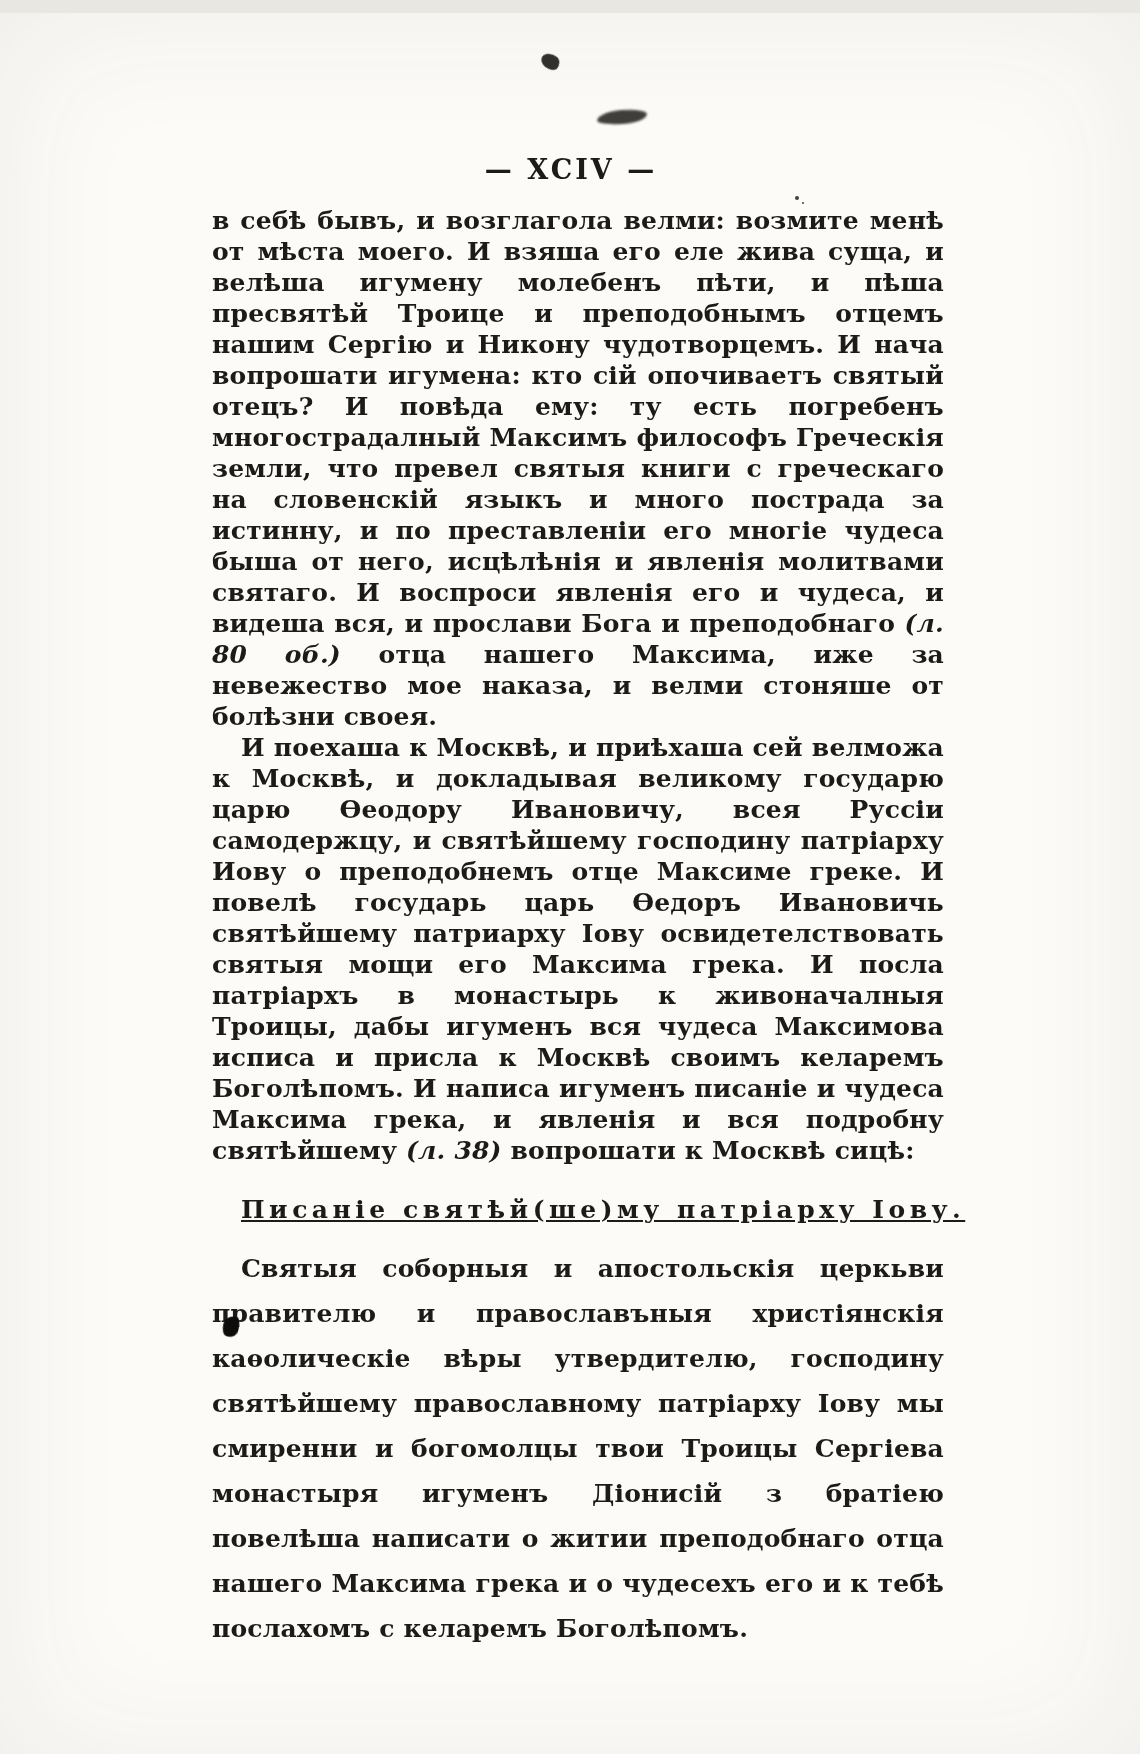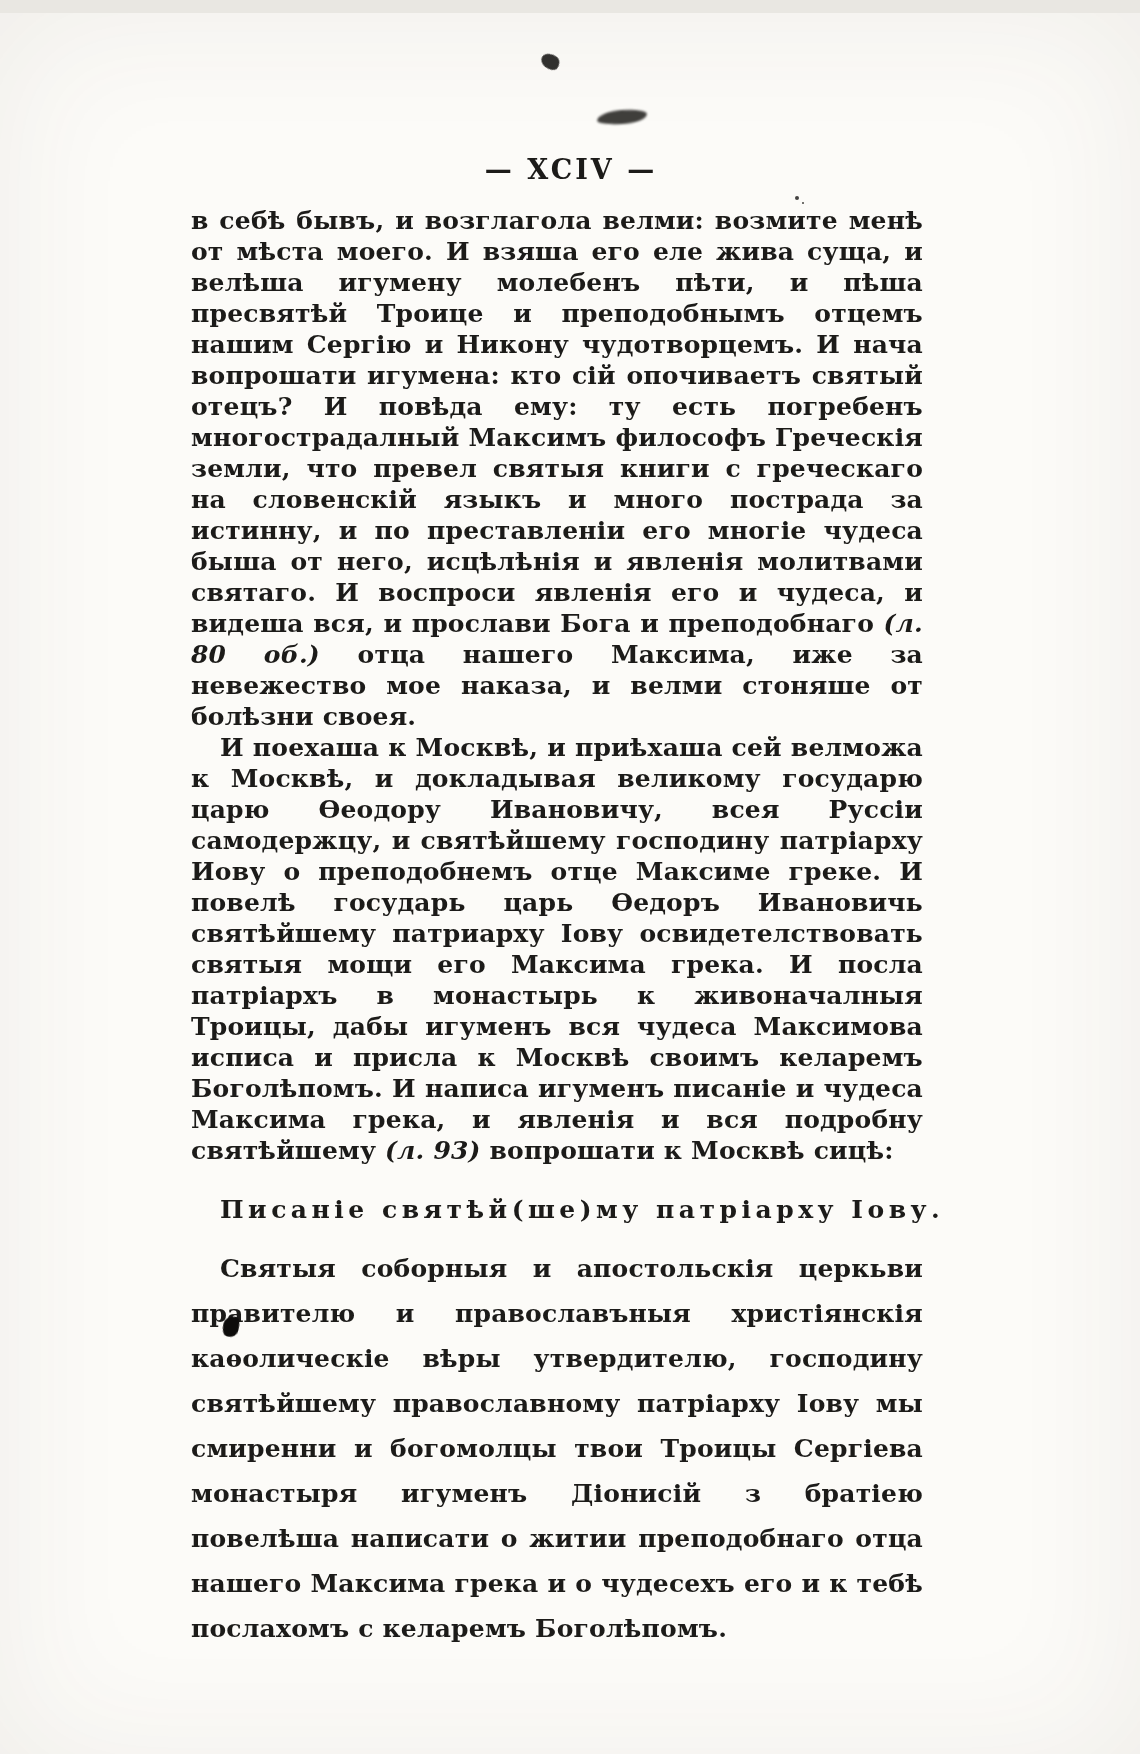--- a/index.html
+++ b/index.html
@@ -21,40 +21,41 @@
     left: 205px;
     width: 732px;
     text-align: center;
     font-size: 27px;
     font-weight: bold;
     letter-spacing: 3px;
   }
   .text-col {
     position: absolute;
     top: 192px;
-    left: 191px;
+    left: 212px;
     width: 732px;
     font-size: 25px;
     font-weight: bold;
     line-height: 31px;
     letter-spacing: 0.2px;
     text-align: justify;
   }
   .para { margin: 0; }
   .indent { text-indent: 29px; }
   .folio-ref { font-style: italic; font-weight: bold; }
   .section-heading {
     margin-top: 27px;
     font-size: 25px;
     font-weight: bold;
     letter-spacing: 4.5px;
     line-height: 34px;
     text-indent: 29px;
     text-align: right;
     white-space: nowrap;
+    text-decoration: underline;
   }
   .spaced {
     margin-top: 11px;
     letter-spacing: 3px;
     line-height: 35px;
   }
   .para-final {
     margin-top: 19px;
     line-height: 45px;
   }
@@ -102,21 +103,21 @@
   <main class="text-col">
 
     <p class="para">
       <span>в себѣ бывъ, и возглагола велми: возмите менѣ от мѣста моего. И взяша его еле жива суща, и велѣша игумену молебенъ пѣти, и пѣша пресвятѣй Троице и преподобнымъ отцемъ нашим Сергію и Никону чудотворцемъ. И нача вопрошати игумена: кто сій опочиваетъ святый отецъ? И повѣда ему: ту есть погребенъ многострадалный Максимъ философъ Греческія земли, что превел святыя книги с греческаго на словенскій языкъ и много пострада за истинну, и по преставленіи его многіе чудеса быша от него, исцѣлѣнія и явленія молитвами святаго. И воспроси явленія его и чудеса, и видеша вся, и прослави Бога и преподобнаго</span>
       <i class="folio-ref">(л. 80 об.)</i>
       <span>отца нашего Максима, иже за невежество мое наказа, и велми стоняше от болѣзни своея.</span>
     </p>
 
     <p class="para indent">
       <span>И поехаша к Москвѣ, и приѣхаша сей велможа к Москвѣ, и докладывая великому государю царю Ѳеодору Ивановичу, всея Руссіи самодержцу, и святѣйшему господину патріарху Иову о преподобнемъ отце Максиме греке. И повелѣ государь царь Ѳедоръ Ивановичь святѣйшему патриарху Іову освидетелствовать святыя мощи его Максима грека. И посла патріархъ в монастырь к живоначалныя Троицы, дабы игуменъ вся чудеса Максимова исписа и присла к Москвѣ своимъ келаремъ Боголѣпомъ. И написа игуменъ писаніе и чудеса Максима грека, и явленія и вся подробну святѣйшему</span>
-      <i class="folio-ref">(л. 93)</i>
+      <i class="folio-ref">(л. 38)</i>
       <span>вопрошати к Москвѣ сицѣ:</span>
     </p>
 
     <h2 class="section-heading">Писаніе святѣй(ше)му патріарху Іову.</h2>
 
 
     <p class="para indent para-final">Святыя соборныя и апостольскія церкьви правителю и православъныя христіянскія каѳолическіе вѣры утвердителю, господину святѣйшему православному патріарху Іову мы смиренни и богомолцы твои Троицы Сергіева монастыря игуменъ Діонисій з братіею повелѣша написати о житии преподобнаго отца нашего Максима грека и о чудесехъ его и к тебѣ послахомъ с келаремъ Боголѣпомъ.</p>
 
   </main>
 

